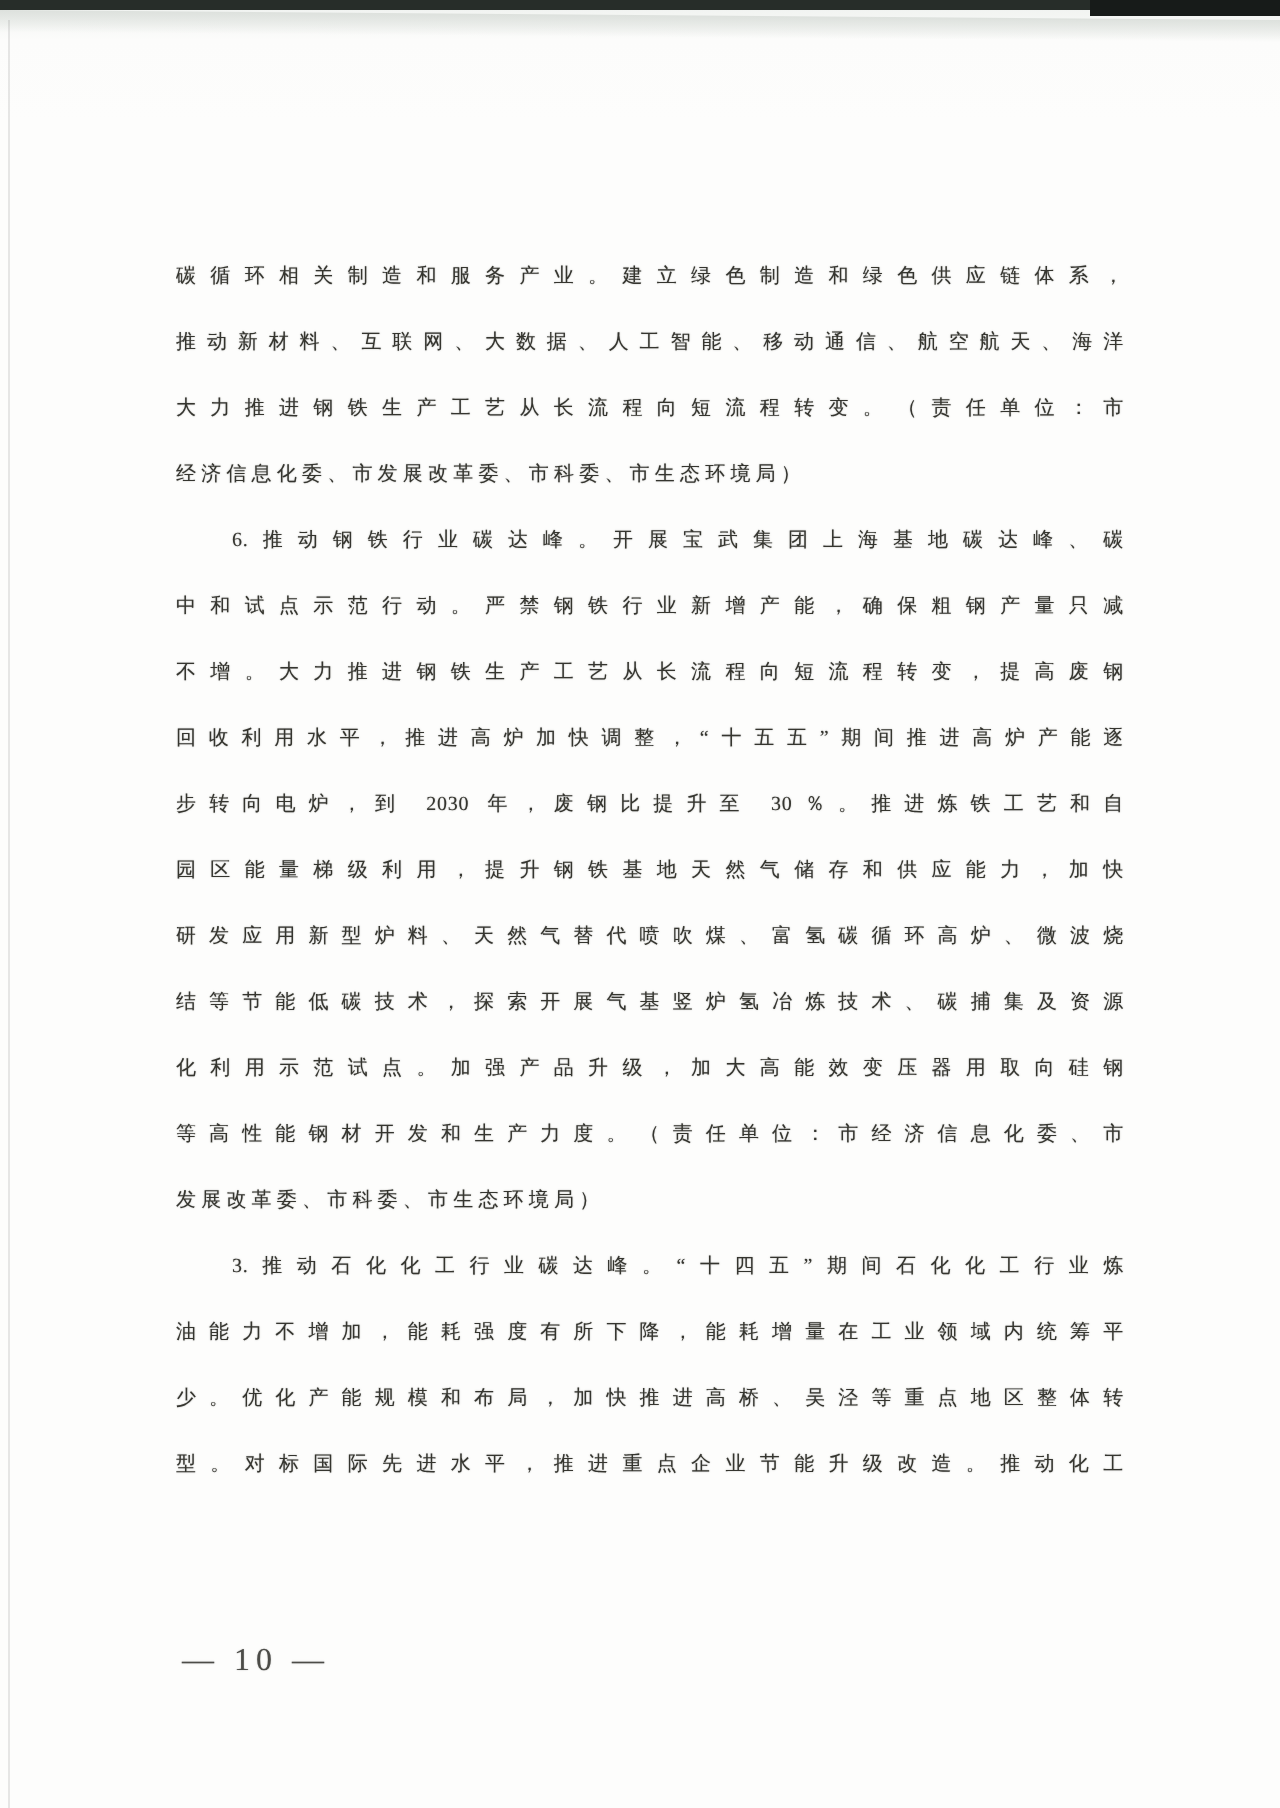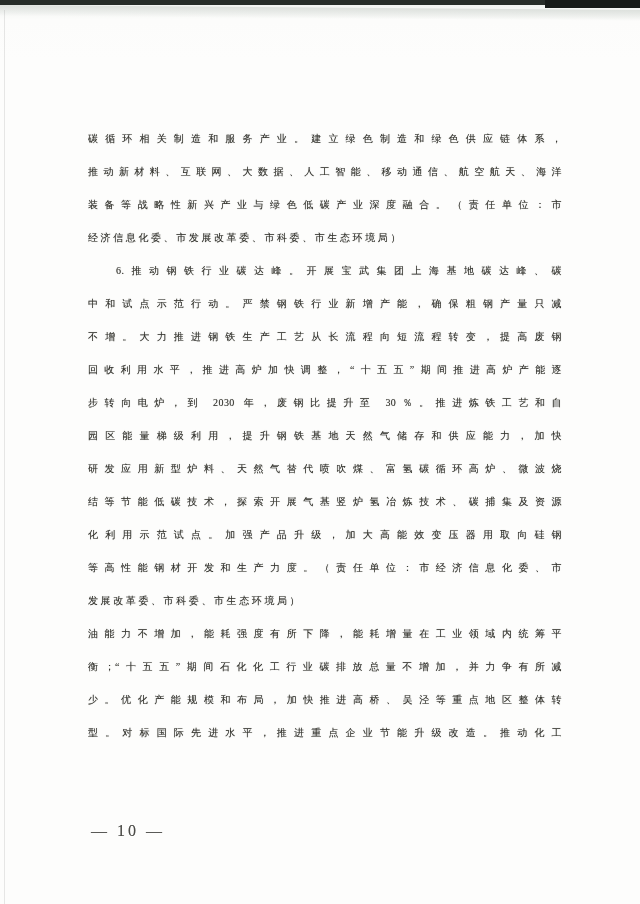--- a/index.html
+++ b/index.html
@@ -103,35 +103,35 @@
 <div class="page">
 
   <div class="edge-top"></div>
   <div class="edge-top-right"></div>
   <div class="scan-band"></div>
   <div class="edge-left"></div>
 
   <div class="doc">
     <div class="textline">碳循环相关制造和服务产业。建立绿色制造和绿色供应链体系，</div>
     <div class="textline">推动新材料、互联网、大数据、人工智能、移动通信、航空航天、海洋</div>
-    <div class="textline">装备等战略性新兴产业与绿色低碳产业深度融合。（责任单位：市</div>
+    <div class="textline">大力推进钢铁生产工艺从长流程向短流程转变。（责任单位：市</div>
     <div class="textline end">经济信息化委、市发展改革委、市科委、市生态环境局）</div>
     <div class="textline indent">6.推动钢铁行业碳达峰。开展宝武集团上海基地碳达峰、碳</div>
     <div class="textline">中和试点示范行动。严禁钢铁行业新增产能，确保粗钢产量只减</div>
     <div class="textline">不增。大力推进钢铁生产工艺从长流程向短流程转变，提高废钢</div>
     <div class="textline">回收利用水平，推进高炉加快调整，“十五五”期间推进高炉产能逐</div>
     <div class="textline">步转向电炉，到 2030 年，废钢比提升至 30％。推进炼铁工艺和自</div>
     <div class="textline">园区能量梯级利用，提升钢铁基地天然气储存和供应能力，加快</div>
     <div class="textline">研发应用新型炉料、天然气替代喷吹煤、富氢碳循环高炉、微波烧</div>
     <div class="textline">结等节能低碳技术，探索开展气基竖炉氢冶炼技术、碳捕集及资源</div>
     <div class="textline">化利用示范试点。加强产品升级，加大高能效变压器用取向硅钢</div>
     <div class="textline">等高性能钢材开发和生产力度。（责任单位：市经济信息化委、市</div>
     <div class="textline end">发展改革委、市科委、市生态环境局）</div>
+    <div class="textline indent">3.推动石化化工行业碳达峰。“十四五”期间石化化工行业炼</div>
     <div class="textline">油能力不增加，能耗强度有所下降，能耗增量在工业领域内统筹平</div>
-    <div class="textline">衡；“十五五”期间石化化工行业碳排放总量不增加，并力争有所减</div>
     <div class="textline">少。优化产能规模和布局，加快推进高桥、吴泾等重点地区整体转</div>
     <div class="textline">型。对标国际先进水平，推进重点企业节能升级改造。推动化工</div>
   </div>
 
   <div class="footer">—  10  —</div>
 
   <div class="edge-right"></div>
 </div>
 
 </body></html>

